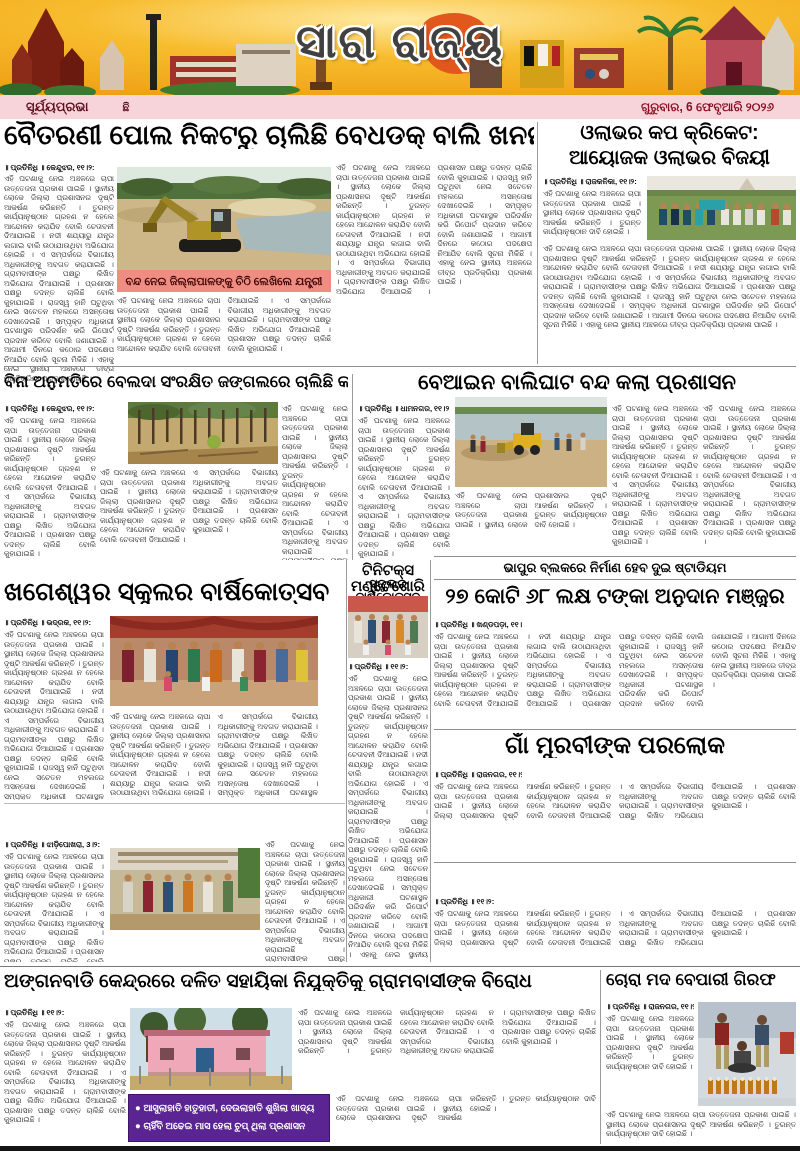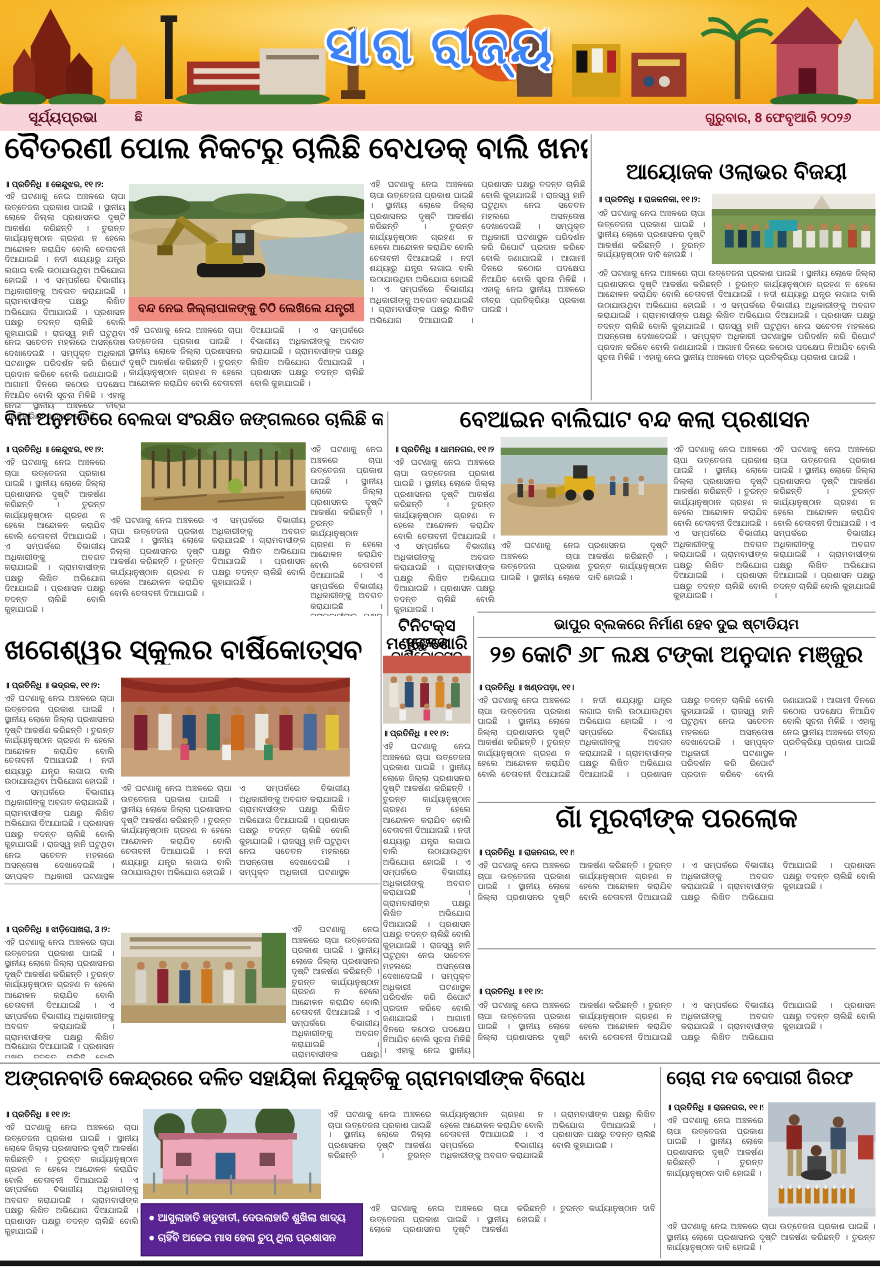--- a/index.html
+++ b/index.html
@@ -11,21 +11,21 @@
   .hl{font-weight:bold;color:#000;line-height:1.04;}
   .one{white-space:nowrap;overflow:hidden;}
   .ctr{text-align:center;}
   .rule{background:#8f8f8f;}
   .vd{width:1px;background:#9a9a9a;}
   .cap{font-size:11px;font-weight:bold;color:#3c0404;text-align:center;
        background:#ef8d82;line-height:22px;white-space:nowrap;overflow:hidden;}
   .kick{font-size:13px;font-weight:bold;color:#000;}
   .pbox{background:#5a2492;color:#ffffff;font-size:9.5px;font-weight:bold;
         line-height:1.9;padding:4px 6px;overflow:hidden;border:1px solid #3d1566;}
-  .mast-title{font-size:46px;font-weight:bold;color:#3b82f6;letter-spacing:2px;
+  .mast-title{font-size:46px;font-weight:bold;color:#404040;letter-spacing:2px;
         text-shadow:-2px -2px 0 #fff,2px -2px 0 #fff,-2px 2px 0 #fff,2px 2px 0 #fff,
                     0 -2px 0 #fff,0 2px 0 #fff,-2px 0 0 #fff,2px 0 0 #fff,3px 3px 3px rgba(90,40,0,.45);}
   .strip{background:#f7d4da;display:flex;align-items:center;justify-content:space-between;
          padding:0 26px;box-sizing:border-box;}
   .strip .nm{font-size:13px;font-weight:bold;color:#5d0d1c;}
   .strip .pg{font-size:11px;font-weight:bold;color:#5d0d1c;margin-left:34px;}
   .strip .dt{font-size:12px;font-weight:bold;color:#8a1025;}
   svg{display:block;}
 </style>
 </head>
@@ -92,21 +92,21 @@
       <ellipse cx="740" cy="92" rx="40" ry="7" fill="#2e6a2a"></ellipse>
     </svg>
     <div class="abs mast-title ctr" style="left:0;right:0;top:14px;">ସାରା ରାଜ୍ୟ</div>
   </div>
 
   <div class="abs strip" style="left:0;top:95px;width:800px;height:24px;">
     <span style="display:flex;align-items:center;">
       <span class="nm">ସୂର୍ଯ୍ୟପ୍ରଭା</span>
       <span class="pg">ଛି</span>
     </span>
-    <span class="dt">ଗୁରୁବାର, 8 ଫେବୃଆରି ୨୦୨୬</span>
+    <span class="dt">ଗୁରୁବାର, 6 ଫେବୃଆରି ୨୦୨୬</span>
   </div>
 
   <div class="abs hl one" style="left:4px;top:121px;width:530px;font-size:27px;">ବୈତରଣୀ ପୋଲ ନିକଟରୁ ଚାଲିଛି ବେଧଡକ୍ ବାଲି ଖନନ</div>
   <div class="abs vd" style="left:537px;top:122px;height:242px;"></div>
 
   <div class="abs dl" style="left:4px;top:163px;width:110px;">॥ ପ୍ରତିନିଧି ॥ କେନ୍ଦୁଝର, ୧୧।୨:</div>
   <div class="abs bt" style="left:4px;top:174px;width:110px;height:208px;">ଏହି ଘଟଣାକୁ ନେଇ ଅଞ୍ଚଳରେ ଚାପା ଉତ୍ତେଜନା ପ୍ରକାଶ ପାଇଛି । ସ୍ଥାନୀୟ ଲୋକେ ଜିଲ୍ଲା ପ୍ରଶାସନର ଦୃଷ୍ଟି ଆକର୍ଷଣ କରିଛନ୍ତି । ତୁରନ୍ତ କାର୍ଯ୍ୟାନୁଷ୍ଠାନ ଗ୍ରହଣ ନ ହେଲେ ଆନ୍ଦୋଳନ କରାଯିବ ବୋଲି ଚେତାବନୀ ଦିଆଯାଇଛି । ନଦୀ ଶଯ୍ୟାରୁ ଯନ୍ତ୍ର ଲଗାଇ ବାଲି ଉଠାଯାଉଥିବା ଅଭିଯୋଗ ହୋଇଛି । ଏ ସମ୍ପର୍କରେ ବିଭାଗୀୟ ଅଧିକାରୀଙ୍କୁ ଅବଗତ କରାଯାଇଛି । ଗ୍ରାମବାସୀଙ୍କ ପକ୍ଷରୁ ଲିଖିତ ଅଭିଯୋଗ ଦିଆଯାଇଛି । ପ୍ରଶାସନ ପକ୍ଷରୁ ତଦନ୍ତ ଚାଲିଛି ବୋଲି କୁହାଯାଇଛି । ରାଜସ୍ୱ ହାନି ଘଟୁଥିବା ନେଇ ସଚେତନ ମହଲରେ ଅସନ୍ତୋଷ ଦେଖାଦେଇଛି । ସମ୍ପୃକ୍ତ ଅଧିକାରୀ ଘଟଣାସ୍ଥଳ ପରିଦର୍ଶନ କରି ରିପୋର୍ଟ ପ୍ରଦାନ କରିବେ ବୋଲି ଜଣାଯାଇଛି । ଆଗାମୀ ଦିନରେ କଠୋର ପଦକ୍ଷେପ ନିଆଯିବ ବୋଲି ସୂଚନା ମିଳିଛି । ଏହାକୁ ନେଇ ସ୍ଥାନୀୟ ଅଞ୍ଚଳରେ ତୀବ୍ର ପ୍ରତିକ୍ରିୟା ପ୍ରକାଶ ପାଇଛି ।</div>
 
   <div class="abs" style="left:117px;top:167px;width:253px;height:125px;">
     <svg width="214" height="103" viewBox="0 0 214 103">
@@ -125,20 +125,21 @@
       <rect x="97" y="45" width="9" height="9" fill="#9fb3b8"></rect>
       <polygon points="72,56 42,34 48,29 82,52" fill="#9c8426"></polygon>
       <polygon points="44,33 30,56 37,59 51,39" fill="#8a741e"></polygon>
       <rect x="26" y="56" width="14" height="9" fill="#6e5a14"></rect>
     </svg>
     <div class="cap" style="width:214px;">ବନ୍ଦ ନେଇ ଜିଲ୍ଲାପାଳଙ୍କୁ ଚିଠି ଲେଖିଲେ ଯନ୍ତ୍ରୀ</div>
   </div>
   <div class="abs bt" style="left:117px;top:296px;width:214px;height:87px;column-count:2;column-gap:7px;">ଏହି ଘଟଣାକୁ ନେଇ ଅଞ୍ଚଳରେ ଚାପା ଉତ୍ତେଜନା ପ୍ରକାଶ ପାଇଛି । ସ୍ଥାନୀୟ ଲୋକେ ଜିଲ୍ଲା ପ୍ରଶାସନର ଦୃଷ୍ଟି ଆକର୍ଷଣ କରିଛନ୍ତି । ତୁରନ୍ତ କାର୍ଯ୍ୟାନୁଷ୍ଠାନ ଗ୍ରହଣ ନ ହେଲେ ଆନ୍ଦୋଳନ କରାଯିବ ବୋଲି ଚେତାବନୀ ଦିଆଯାଇଛି । ଏ ସମ୍ପର୍କରେ ବିଭାଗୀୟ ଅଧିକାରୀଙ୍କୁ ଅବଗତ କରାଯାଇଛି । ଗ୍ରାମବାସୀଙ୍କ ପକ୍ଷରୁ ଲିଖିତ ଅଭିଯୋଗ ଦିଆଯାଇଛି । ପ୍ରଶାସନ ପକ୍ଷରୁ ତଦନ୍ତ ଚାଲିଛି ବୋଲି କୁହାଯାଇଛି ।</div>
   <div class="abs bt" style="left:336px;top:163px;width:196px;height:220px;column-count:2;column-gap:7px;">ଏହି ଘଟଣାକୁ ନେଇ ଅଞ୍ଚଳରେ ଚାପା ଉତ୍ତେଜନା ପ୍ରକାଶ ପାଇଛି । ସ୍ଥାନୀୟ ଲୋକେ ଜିଲ୍ଲା ପ୍ରଶାସନର ଦୃଷ୍ଟି ଆକର୍ଷଣ କରିଛନ୍ତି । ତୁରନ୍ତ କାର୍ଯ୍ୟାନୁଷ୍ଠାନ ଗ୍ରହଣ ନ ହେଲେ ଆନ୍ଦୋଳନ କରାଯିବ ବୋଲି ଚେତାବନୀ ଦିଆଯାଇଛି । ନଦୀ ଶଯ୍ୟାରୁ ଯନ୍ତ୍ର ଲଗାଇ ବାଲି ଉଠାଯାଉଥିବା ଅଭିଯୋଗ ହୋଇଛି । ଏ ସମ୍ପର୍କରେ ବିଭାଗୀୟ ଅଧିକାରୀଙ୍କୁ ଅବଗତ କରାଯାଇଛି । ଗ୍ରାମବାସୀଙ୍କ ପକ୍ଷରୁ ଲିଖିତ ଅଭିଯୋଗ ଦିଆଯାଇଛି । ପ୍ରଶାସନ ପକ୍ଷରୁ ତଦନ୍ତ ଚାଲିଛି ବୋଲି କୁହାଯାଇଛି । ରାଜସ୍ୱ ହାନି ଘଟୁଥିବା ନେଇ ସଚେତନ ମହଲରେ ଅସନ୍ତୋଷ ଦେଖାଦେଇଛି । ସମ୍ପୃକ୍ତ ଅଧିକାରୀ ଘଟଣାସ୍ଥଳ ପରିଦର୍ଶନ କରି ରିପୋର୍ଟ ପ୍ରଦାନ କରିବେ ବୋଲି ଜଣାଯାଇଛି । ଆଗାମୀ ଦିନରେ କଠୋର ପଦକ୍ଷେପ ନିଆଯିବ ବୋଲି ସୂଚନା ମିଳିଛି । ଏହାକୁ ନେଇ ସ୍ଥାନୀୟ ଅଞ୍ଚଳରେ ତୀବ୍ର ପ୍ରତିକ୍ରିୟା ପ୍ରକାଶ ପାଇଛି ।</div>
 
+  <div class="abs hl ctr" style="left:543px;top:122px;width:253px;font-size:20px;">ଓଲାଭର କପ କ୍ରିକେଟ:</div>
   <div class="abs hl ctr" style="left:543px;top:147px;width:253px;font-size:20px;">ଆୟୋଜକ ଓଲାଭର ବିଜୟୀ</div>
   <div class="abs dl" style="left:543px;top:177px;width:100px;">॥ ପ୍ରତିନିଧି ॥ ରାଜକନିକା, ୧୧।୨:</div>
   <div class="abs bt" style="left:543px;top:189px;width:98px;height:52px;">ଏହି ଘଟଣାକୁ ନେଇ ଅଞ୍ଚଳରେ ଚାପା ଉତ୍ତେଜନା ପ୍ରକାଶ ପାଇଛି । ସ୍ଥାନୀୟ ଲୋକେ ପ୍ରଶାସନର ଦୃଷ୍ଟି ଆକର୍ଷଣ କରିଛନ୍ତି । ତୁରନ୍ତ କାର୍ଯ୍ୟାନୁଷ୍ଠାନ ଦାବି ହୋଇଛି ।</div>
   <div class="abs" style="left:647px;top:176px;width:149px;height:64px;">
     <svg width="149" height="64" viewBox="0 0 149 64">
       <rect x="0" y="0" width="149" height="16" fill="#e9e7de"></rect>
       <polygon points="100,2 108,14 92,14" fill="#cfc6b2"></polygon>
       <rect x="0" y="14" width="149" height="50" fill="#7d9a55"></rect>
       <rect x="0" y="14" width="149" height="6" fill="#6b8748"></rect>
       <g>

